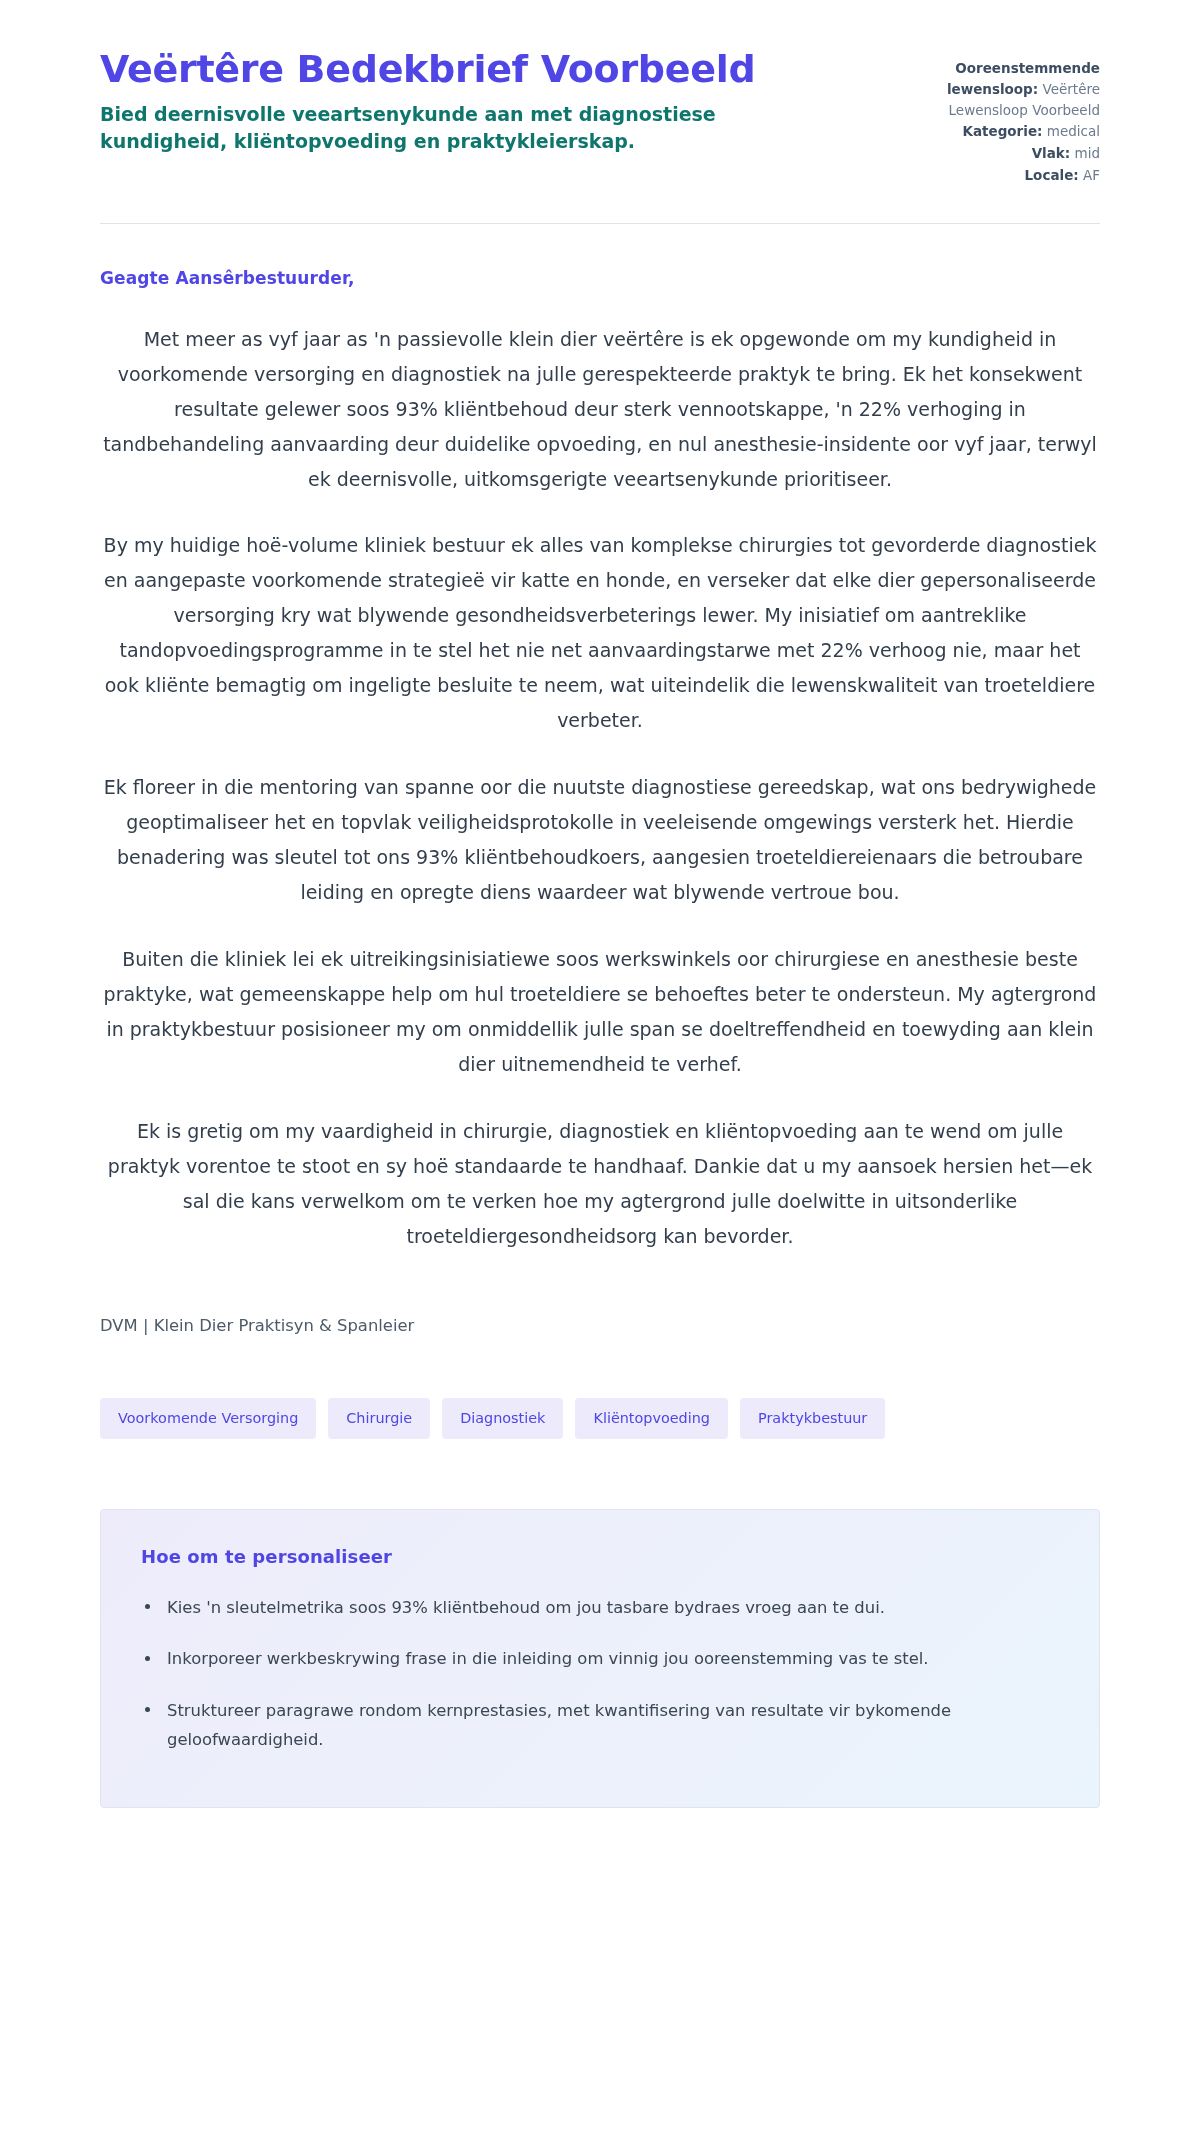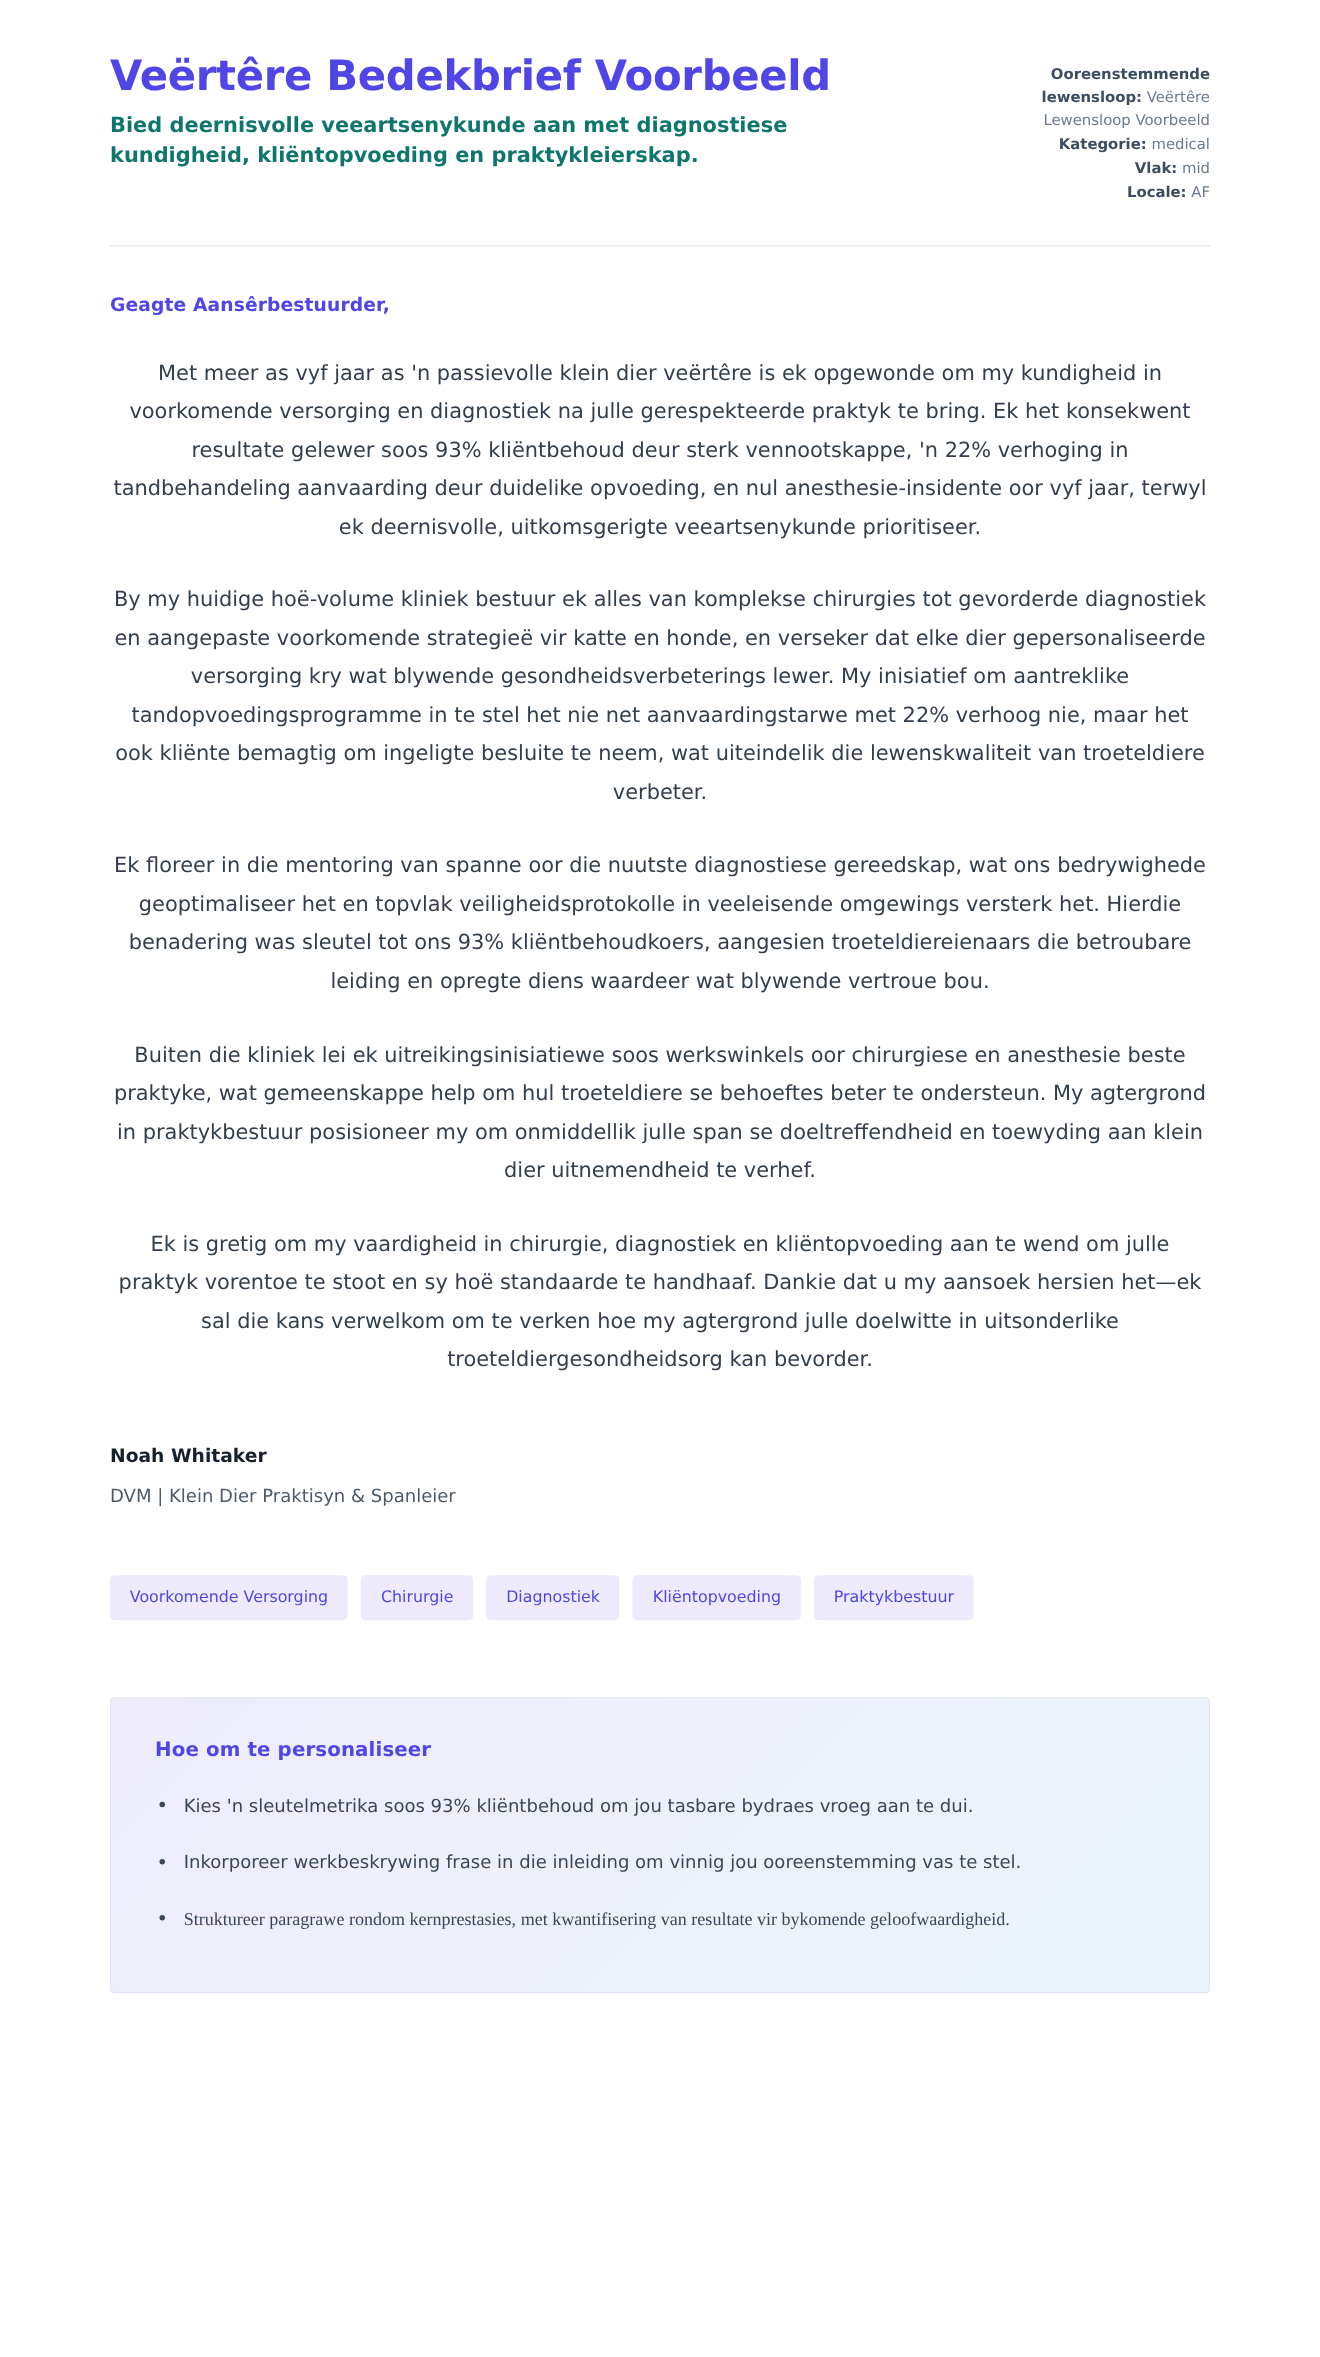--- a/index.html
+++ b/index.html
@@ -141,21 +141,21 @@
   }
   .callout-list { list-style: none; }
   .callout-list li {
     position: relative;
     padding-left: 26px;
     font-size: 16.4px;
     line-height: 1.8;
     color: #3a4654;
     margin-bottom: 22px;
   }
-  .callout-list li:last-child { margin-bottom: 12px; font-family: Liberation Serif, serif; }
+  .callout-list li:last-child { margin-bottom: 12px; }
   .callout-list li .bullet {
     position: absolute;
     left: 4px;
     top: 0.72em;
     width: 5px;
     height: 5px;
     border-radius: 50%;
     background: #3a4654;
   }
 </style>
@@ -197,21 +197,20 @@
 
     <div class="body-copy">
       <p>Met meer as vyf jaar as 'n passievolle klein dier veërtêre is ek opgewonde om my kundigheid in voorkomende versorging en diagnostiek na julle gerespekteerde praktyk te bring. Ek het konsekwent resultate gelewer soos 93% kliëntbehoud deur sterk vennootskappe, 'n 22% verhoging in tandbehandeling aanvaarding deur duidelike opvoeding, en nul anesthesie-insidente oor vyf jaar, terwyl ek deernisvolle, uitkomsgerigte veeartsenykunde prioritiseer.</p>
       <p>By my huidige hoë-volume kliniek bestuur ek alles van komplekse chirurgies tot gevorderde diagnostiek en aangepaste voorkomende strategieë vir katte en honde, en verseker dat elke dier gepersonaliseerde versorging kry wat blywende gesondheidsverbeterings lewer. My inisiatief om aantreklike tandopvoedingsprogramme in te stel het nie net aanvaardingstarwe met 22% verhoog nie, maar het ook kliënte bemagtig om ingeligte besluite te neem, wat uiteindelik die lewenskwaliteit van troeteldiere verbeter.</p>
       <p>Ek floreer in die mentoring van spanne oor die nuutste diagnostiese gereedskap, wat ons bedrywighede geoptimaliseer het en topvlak veiligheidsprotokolle in veeleisende omgewings versterk het. Hierdie benadering was sleutel tot ons 93% kliëntbehoudkoers, aangesien troeteldiereienaars die betroubare leiding en opregte diens waardeer wat blywende vertroue bou.</p>
       <p>Buiten die kliniek lei ek uitreikingsinisiatiewe soos werkswinkels oor chirurgiese en anesthesie beste praktyke, wat gemeenskappe help om hul troeteldiere se behoeftes beter te ondersteun. My agtergrond in praktykbestuur posisioneer my om onmiddellik julle span se doeltreffendheid en toewyding aan klein dier uitnemendheid te verhef.</p>
       <p>Ek is gretig om my vaardigheid in chirurgie, diagnostiek en kliëntopvoeding aan te wend om julle praktyk vorentoe te stoot en sy hoë standaarde te handhaaf. Dankie dat u my aansoek hersien het—ek sal die kans verwelkom om te verken hoe my agtergrond julle doelwitte in uitsonderlike troeteldiergesondheidsorg kan bevorder.</p>
     </div>
 
     <div class="signature">
-      <div class="sig-name">Noah Whitaker</div>
       <div class="sig-role">DVM | Klein Dier Praktisyn &amp; Spanleier</div>
     </div>
 
     <div class="tags">
       <span class="tag">Voorkomende Versorging</span>
       <span class="tag">Chirurgie</span>
       <span class="tag">Diagnostiek</span>
       <span class="tag">Kliëntopvoeding</span>
       <span class="tag">Praktykbestuur</span>
     </div>

